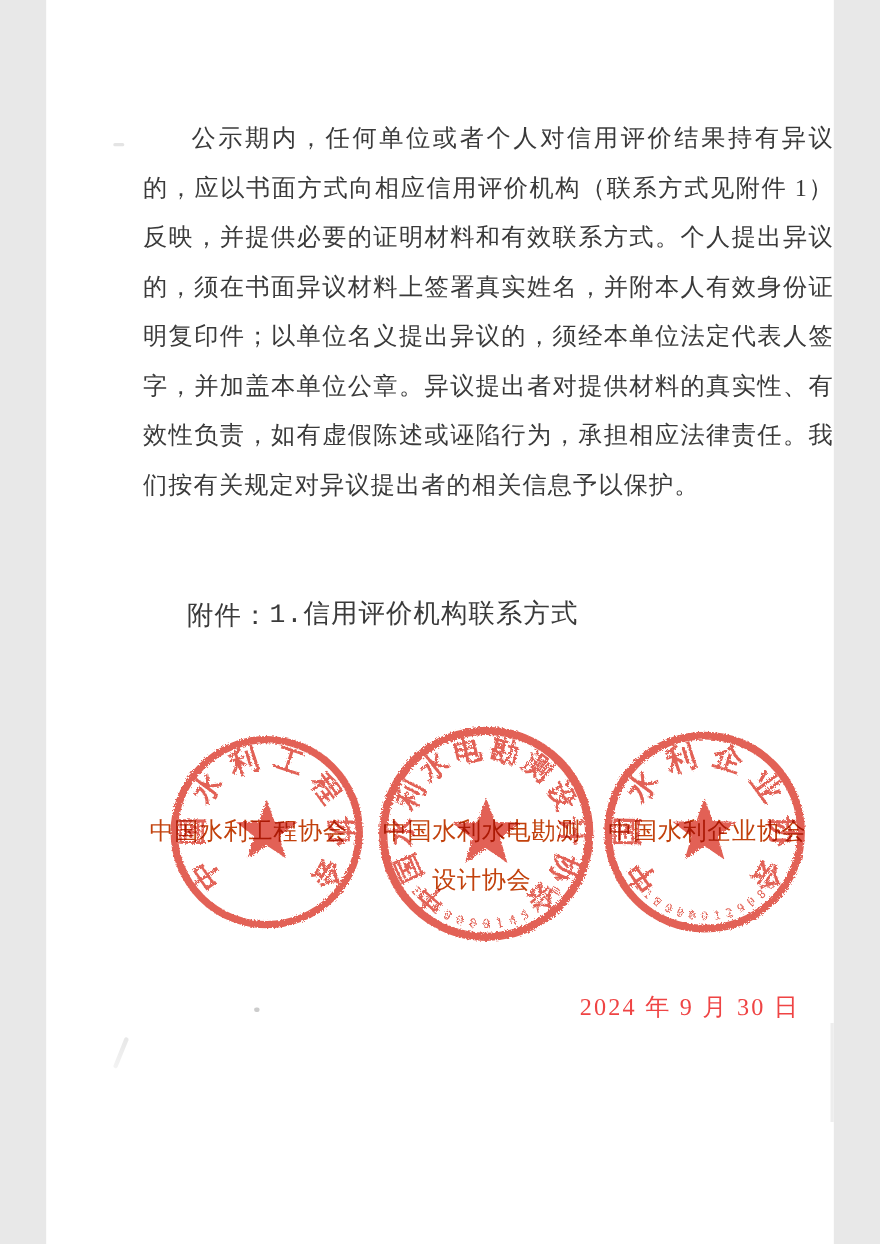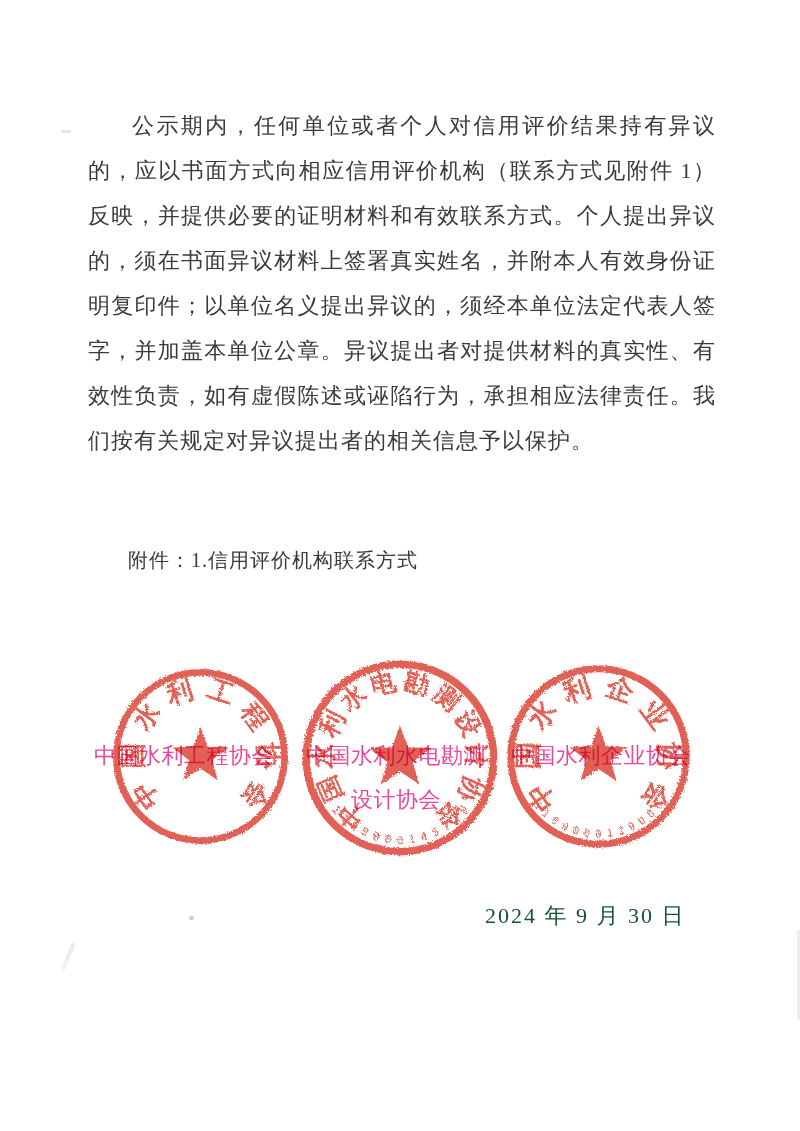--- a/index.html
+++ b/index.html
@@ -1,47 +1,47 @@
 <!DOCTYPE html>
 <html><head>
 <meta charset="utf-8">
 <style>
   html,body{margin:0;padding:0;background:#e8e8e8;}
   .page{
-    position:relative;width:800px;height:1131px;margin:0 auto;
+    position:relative;width:716px;height:1131px;margin:0 auto;
     background:#ffffff;overflow:hidden;
     font-family:"Liberation Serif","DejaVu Serif",serif;
     color:#3a3a3a;
   }
   .body-text{
     position:absolute;left:88px;top:103px;width:628px;
     font-size:22px;line-height:45px;letter-spacing:1px;
     text-align:justify;text-justify:inter-character;
   }
   .body-text p{margin:0;text-indent:2em;}
   .attachments{
     position:absolute;left:128px;top:537px;
-    font-size:20px;line-height:46px;letter-spacing:1px;
+    font-size:24px;line-height:46px;letter-spacing:1px;
     display:flex;align-items:flex-start;white-space:nowrap;
   }
   .attach-label{flex:0 0 auto;}
-  .attach-items{flex:0 0 auto;}
+  .attach-items{flex:0 0 auto;font-family:Liberation Mono, monospace;}
   .seal-label{
     position:absolute;transform:translateX(-50%);
-    font-size:22px;line-height:44px;color:#ec4899;
+    font-size:22px;line-height:44px;color:#c2410c;
     text-align:center;white-space:nowrap;letter-spacing:0.5px;
     z-index:2;
   }
   .seal{
     position:absolute;z-index:3;
     mix-blend-mode:multiply;opacity:0.85;
   }
   .date-line{
     position:absolute;left:485px;top:901px;
-    font-size:22px;letter-spacing:2px;white-space:nowrap;color:#14532d;
+    font-size:22px;letter-spacing:2px;white-space:nowrap;color:#ef4444;
   }
   .artifact{position:absolute;pointer-events:none;}
   .artifact-smudge{
     left:66px;top:942px;width:4px;height:30px;
     background:linear-gradient(#bbb,#ddd);opacity:.35;transform:rotate(22deg);
     border-radius:2px;
   }
   .artifact-dot{
     left:189px;top:916px;width:5px;height:4px;background:#999;opacity:.5;border-radius:2px;
   }

